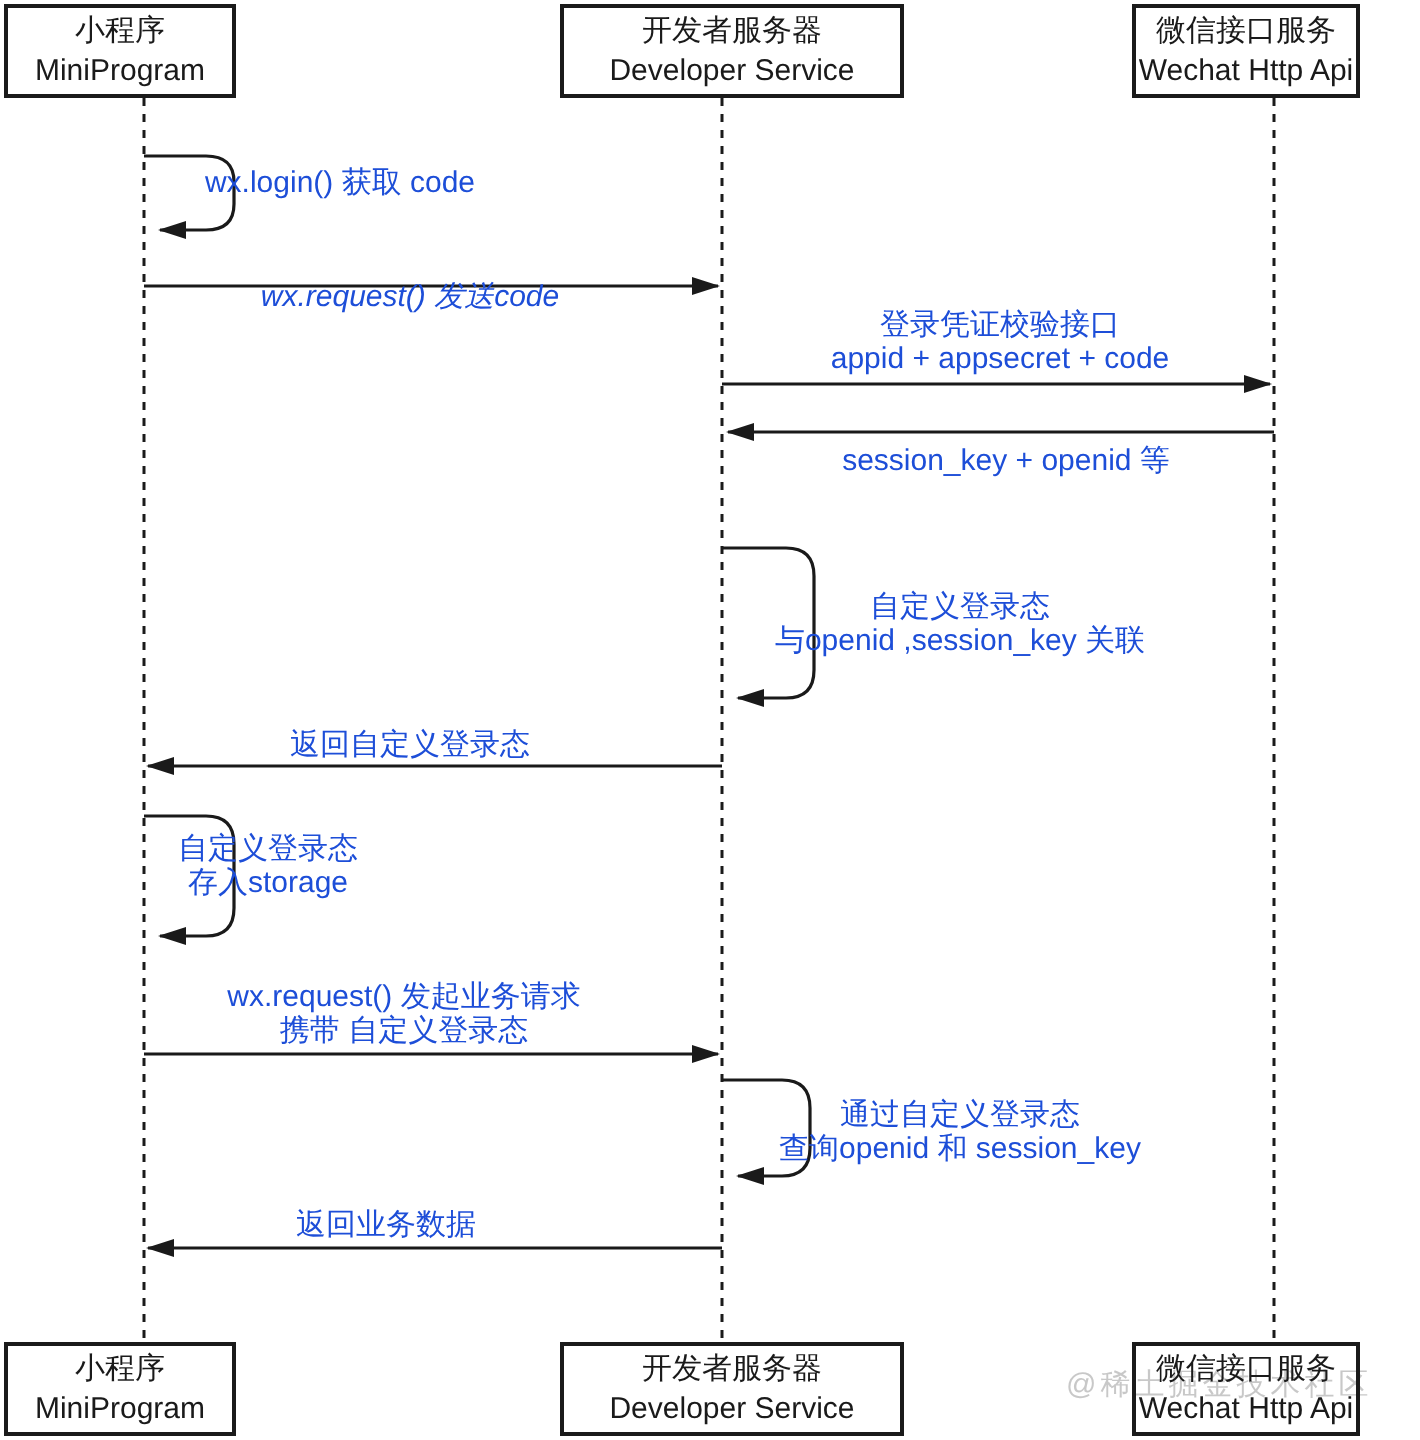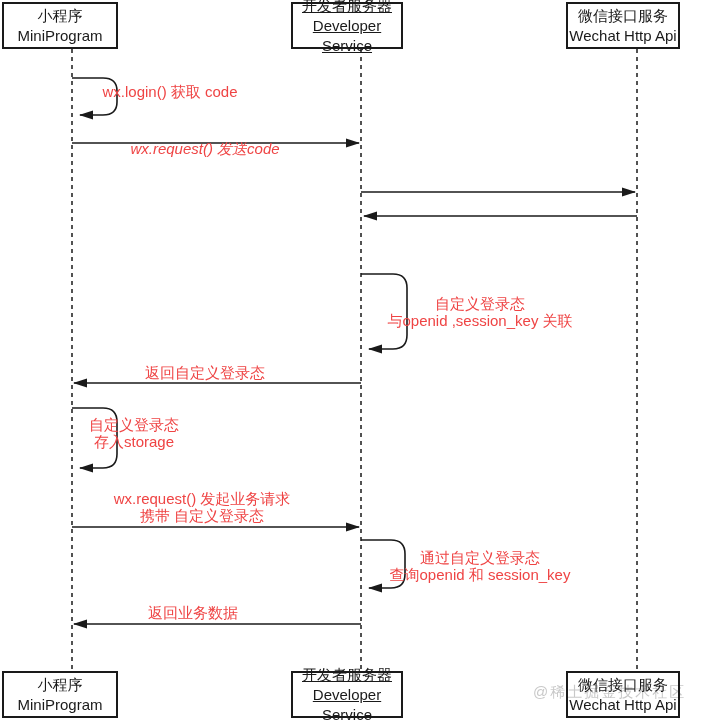--- a/index.html
+++ b/index.html
@@ -10,28 +10,28 @@
   }
   .wires{position:absolute;left:0;top:0;width:710px;height:720px;}
   .actor-box{
     position:absolute;box-sizing:border-box;border:2px solid #1a1a1a;background:#ffffff;
     display:flex;align-items:center;justify-content:center;text-align:center;
   }
   .actor-label{
     white-space:pre-line;font-size:15px;line-height:20px;color:#1a1a1a;
   }
   .box-a{left:2px;width:116px;}
-  .box-b{left:291px;width:112px;text-decoration:underline;}
+  .box-b{left:280px;width:172px;}
   .box-c{left:566px;width:114px;}
   .box-top{top:2px;height:47px;}
   .box-bottom{top:671px;height:47px;}
   .msg{
     position:absolute;transform:translateX(-50%);
     white-space:pre-line;text-align:center;
-    font-size:15px;line-height:17px;color:#ef4444;
+    font-size:15px;line-height:17px;color:#1d4ed8;
   }
   .watermark{
     position:absolute;left:533px;top:683px;
     font-size:15px;letter-spacing:2px;color:#a8a8a8;opacity:0.62;
     white-space:nowrap;
   }
 </style>
 </head>
 <body>
 
@@ -77,20 +77,23 @@
     <div class="actor-label">开发者服务器
 Developer Service</div>
   </div>
   <div class="actor-box box-c box-top">
     <div class="actor-label">微信接口服务
 Wechat Http Api</div>
   </div>
 
   <div class="msg" style="left:170px;top:83px;">wx.login() 获取 code</div>
   <div class="msg" style="left:205px;top:140px;font-style:italic;">wx.request() 发送code</div>
+  <div class="msg" style="left:500px;top:154px;">登录凭证校验接口
+appid + appsecret + code</div>
+  <div class="msg" style="left:503px;top:222px;">session_key + openid 等</div>
   <div class="msg" style="left:480px;top:295px;">自定义登录态
 与openid ,session_key 关联</div>
   <div class="msg" style="left:205px;top:364px;">返回自定义登录态</div>
   <div class="msg" style="left:134px;top:416px;">自定义登录态
 存入storage</div>
   <div class="msg" style="left:202px;top:490px;">wx.request() 发起业务请求
 携带 自定义登录态</div>
   <div class="msg" style="left:480px;top:549px;">通过自定义登录态
 查询openid 和 session_key</div>
   <div class="msg" style="left:193px;top:604px;text-align:right;">返回业务数据</div>

